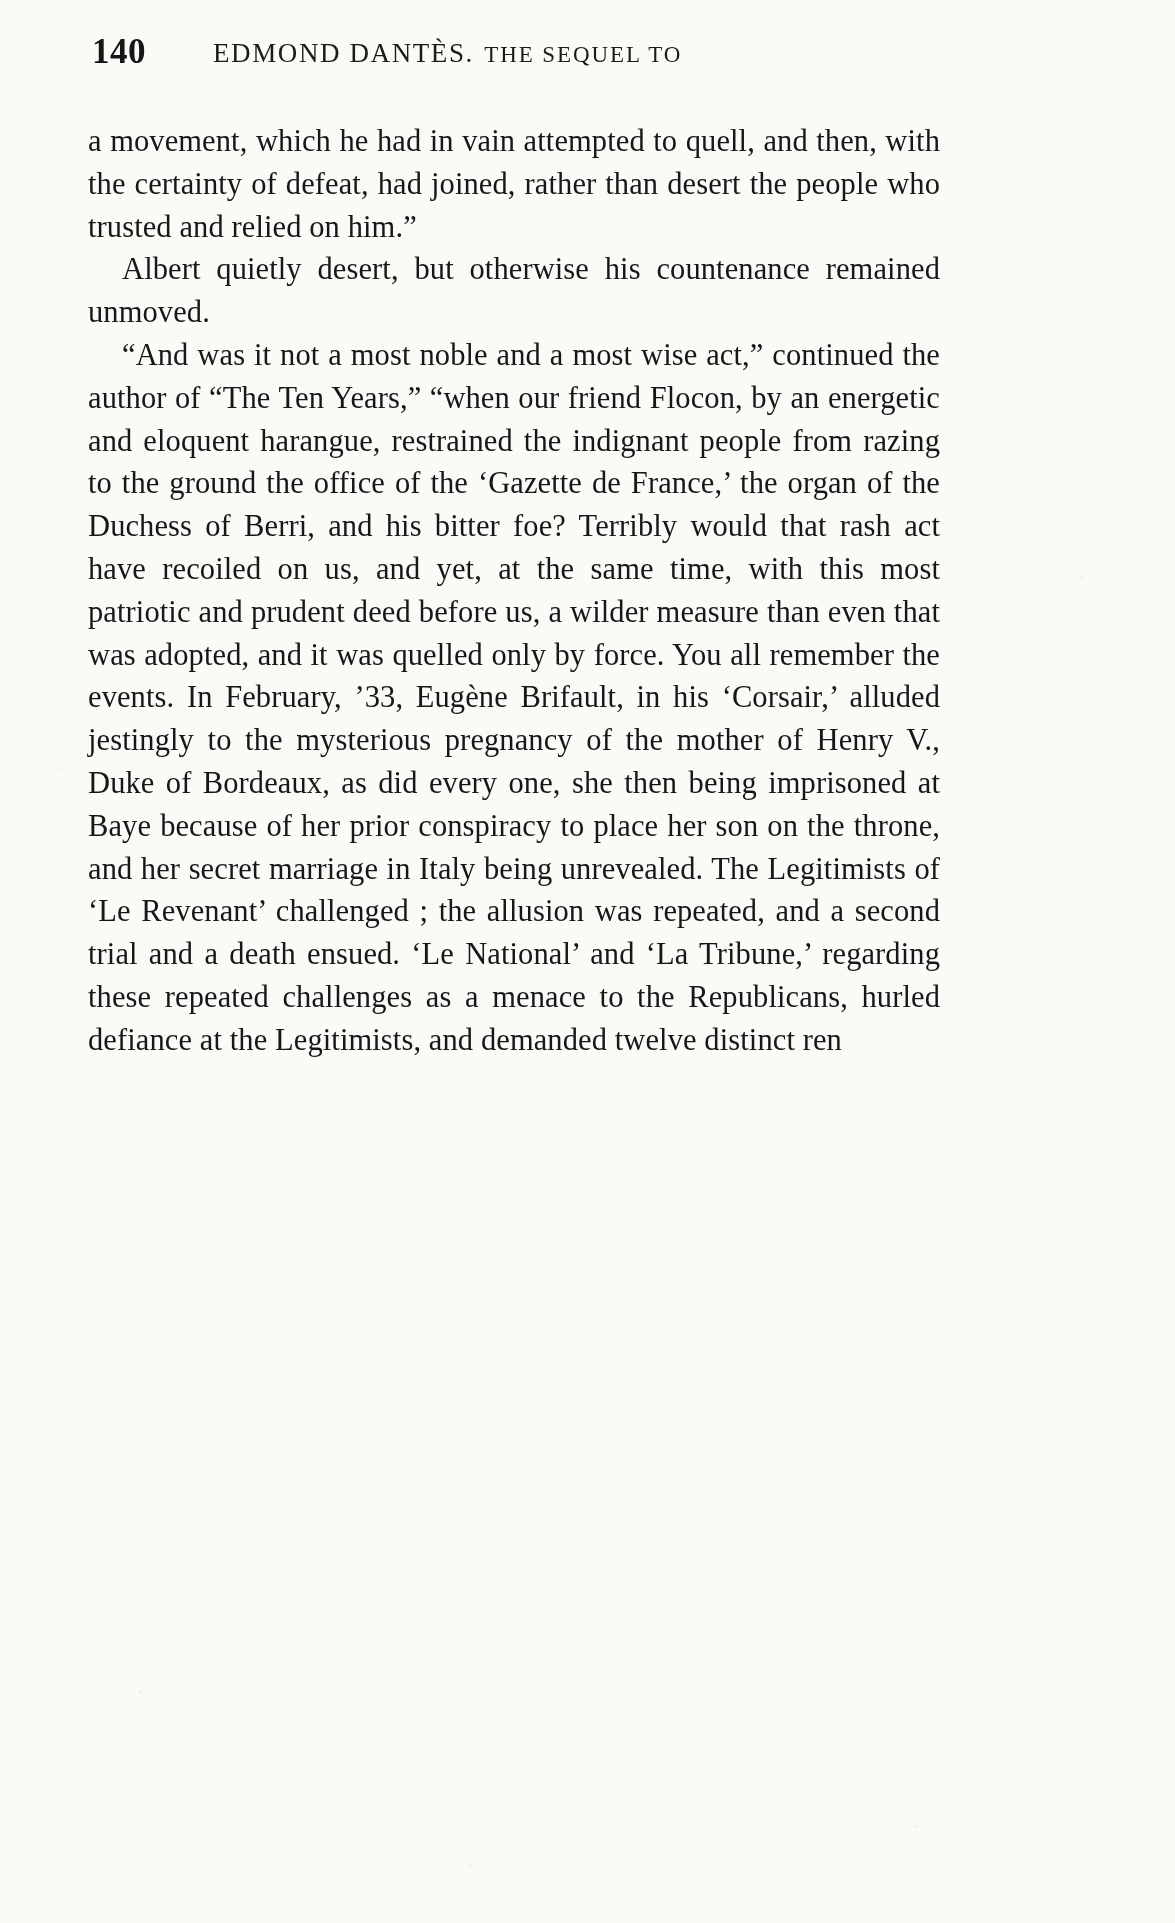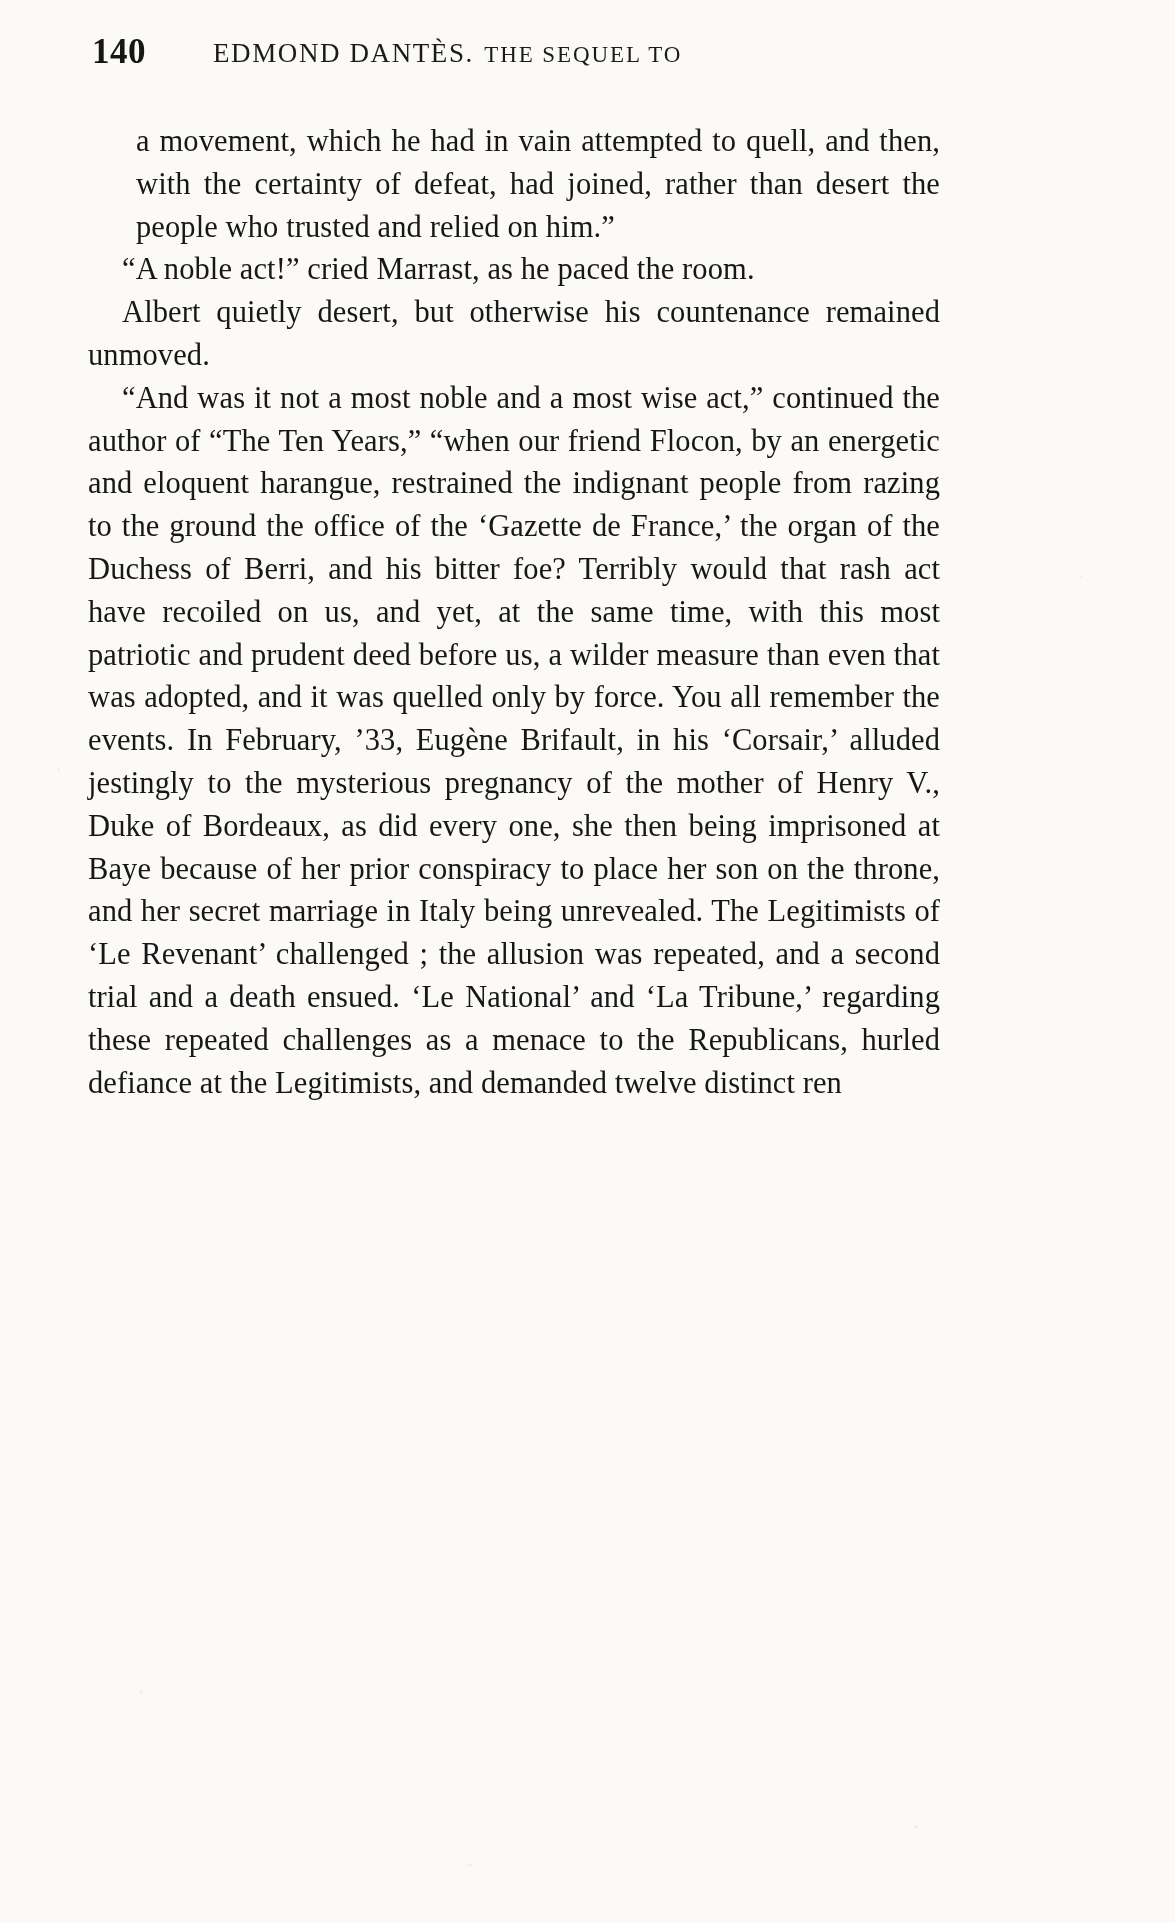--- a/index.html
+++ b/index.html
@@ -73,21 +73,20 @@
     text-justify: inter-word;
     color: #17171a;
     letter-spacing: 0.1px;
   }
   .body-text p {
     margin: 0;
     text-indent: 34px;
   }
   .body-text p.noindent {
     text-indent: 0;
-    margin-left: 48px;
   }
   .body-text p + p {
     margin-top: 0;
   }
   
   .body-text p:nth-child(1) { filter: none; }
 </style>
 </head>
 <body>
 
@@ -96,18 +95,17 @@
   <div class="running-head">
     <span class="folio">140</span>
     <span class="head-title">
       <span>EDMOND DANTÈS.</span>
       <span class="small" style="margin-left:2px;">THE SEQUEL TO</span>
     </span>
   </div>
 
   <div class="body-text">
     <p class="noindent">a movement, which he had in vain attempted to quell, and then, with the certainty of defeat, had joined, rather than desert the people who trusted and relied on him.”</p>
-    <p>“A noble act!” cried Marrast, as he paced the room.</p>
     <p>Albert quietly desert, but otherwise his countenance remained unmoved.</p>
     <p>“And was it not a most noble and a most wise act,” continued the author of “The Ten Years,” “when our friend Flocon, by an energetic and eloquent harangue, restrained the indignant people from razing to the ground the office of the ‘Gazette de France,’ the organ of the Duchess of Berri, and his bitter foe? Terribly would that rash act have recoiled on us, and yet, at the same time, with this most patriotic and prudent deed before us, a wilder measure than even that was adopted, and it was quelled only by force. You all remember the events. In February, ’33, Eugène Brifault, in his ‘Corsair,’ alluded jestingly to the mysterious pregnancy of the mother of Henry V., Duke of Bordeaux, as did every one, she then being imprisoned at Baye because of her prior conspiracy to place her son on the throne, and her secret marriage in Italy being unrevealed. The Legitimists of ‘Le Revenant’ challenged ; the allusion was repeated, and a second trial and a death ensued. ‘Le National’ and ‘La Tribune,’ regarding these repeated challenges as a menace to the Republicans, hurled defiance at the Legitimists, and demanded twelve distinct ren­</p>
   </div>
 
 </div>
 
 </body></html>

